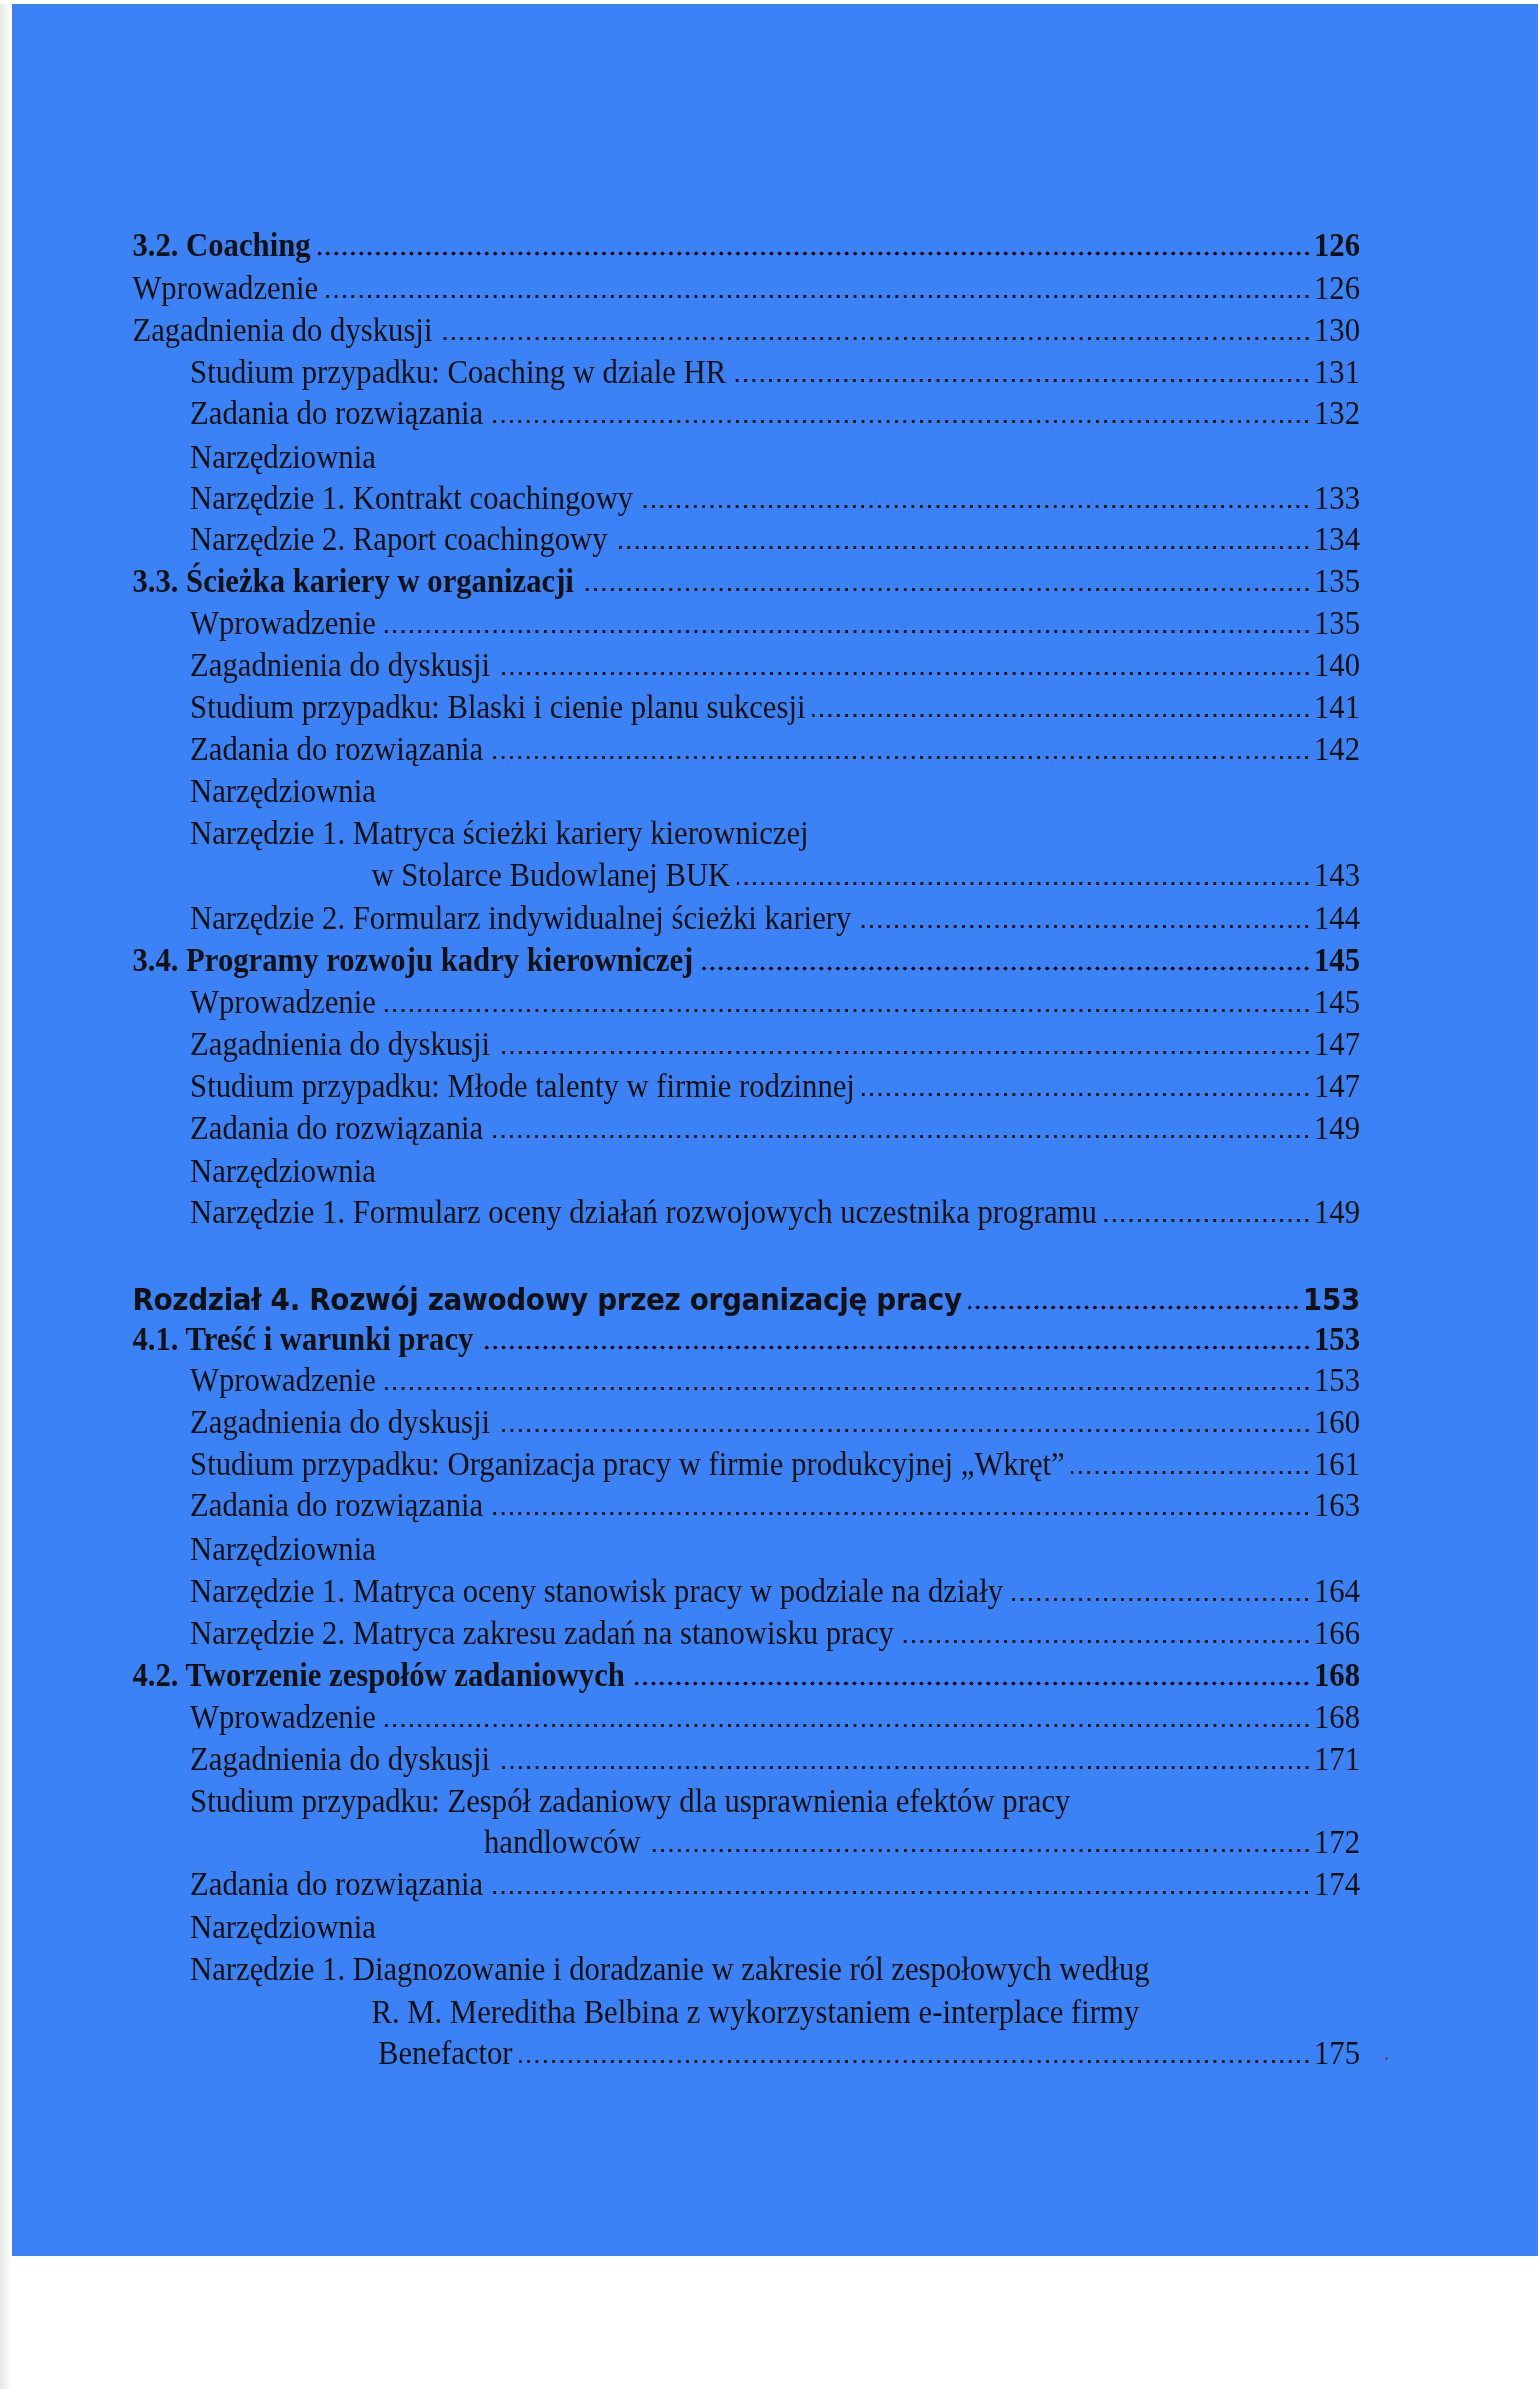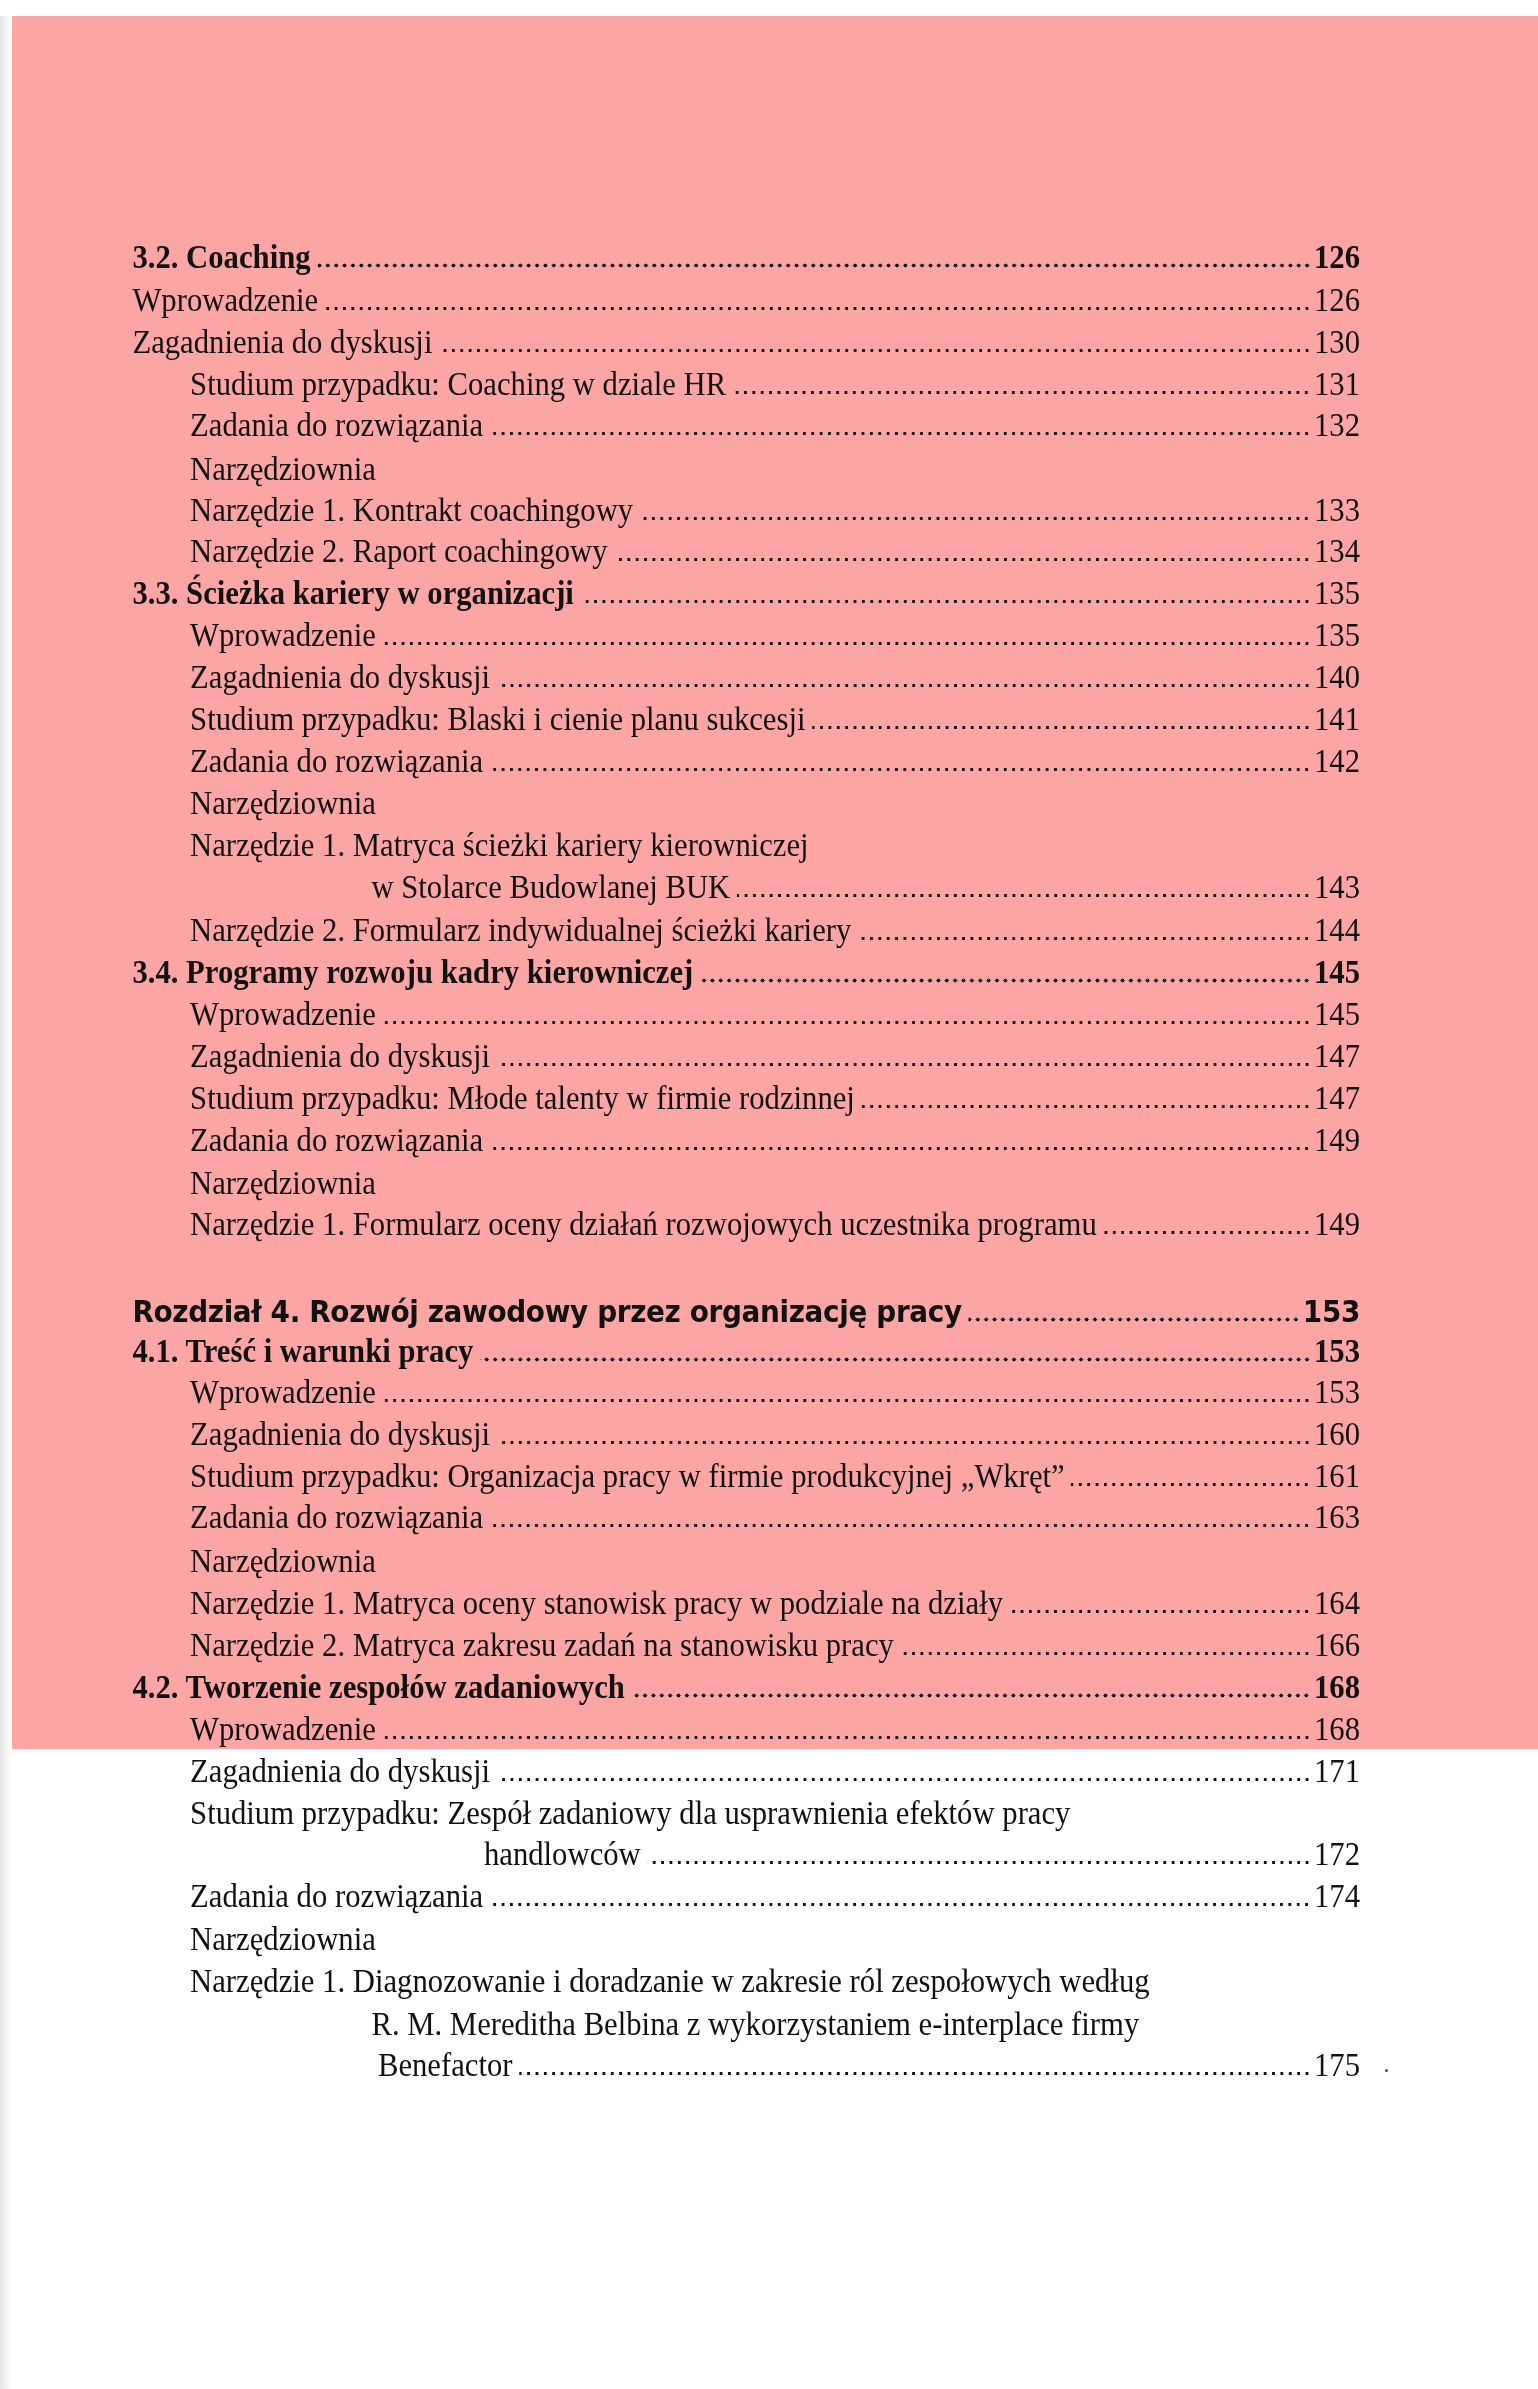--- a/index.html
+++ b/index.html
@@ -1,17 +1,17 @@
 <!DOCTYPE html>
 <html style="font-size:13.8px"><head>
 <meta charset="utf-8">
 <style>
   html, body { margin: 0; padding: 0; background: #ffffff; }
   body { width: 1539px; height: 2389px; position: relative; overflow: hidden; color: #111111; }
-  .page { position: absolute; left: 0; top: 16px; width: 1539px; height: 1733px; background: #fca5a5; }
+  .page { position: absolute; left: 0; top: 4px; width: 1539px; height: 2252px; background: #3b82f6; }
   .page-shadow { position: absolute; left: 0; top: 0; width: 12px; height: 2389px; background: linear-gradient(to right, #e6e6e6, #ffffff); }
   .toc-line {
     position: absolute;
     right: 179px;
     height: 41px;
     display: flex;
     align-items: baseline;
     font-family: "Liberation Serif", "DejaVu Serif", serif;
     font-size: 33px;
     line-height: 41px;

